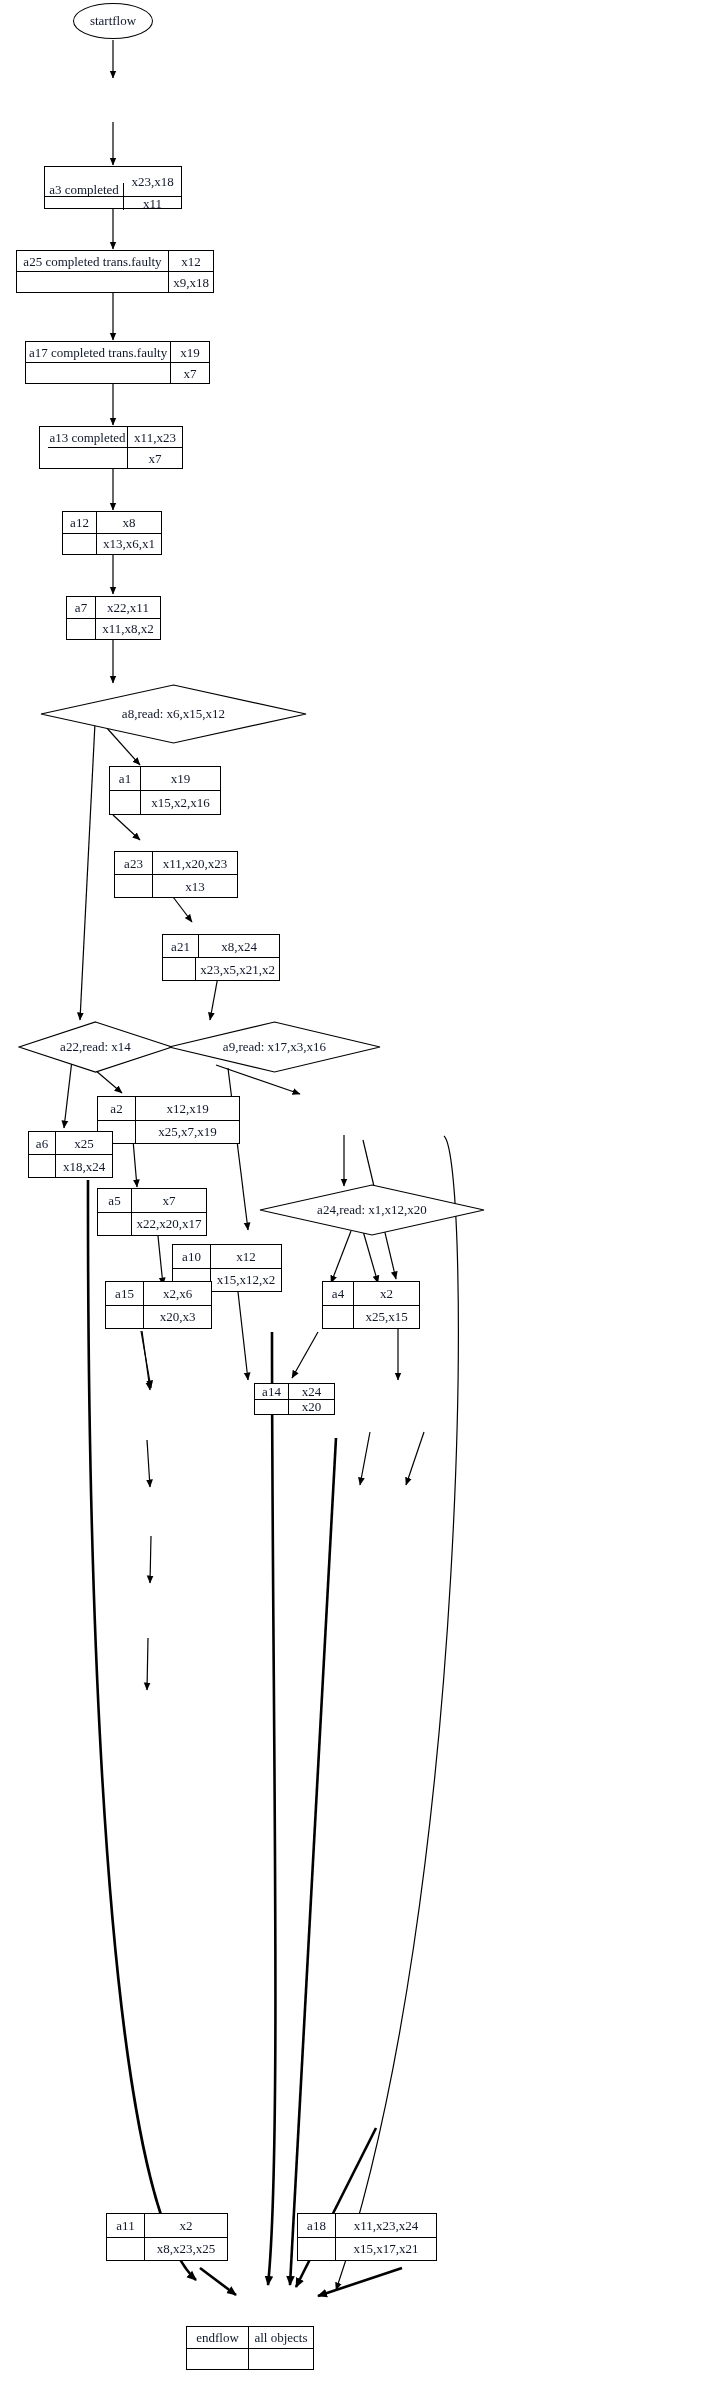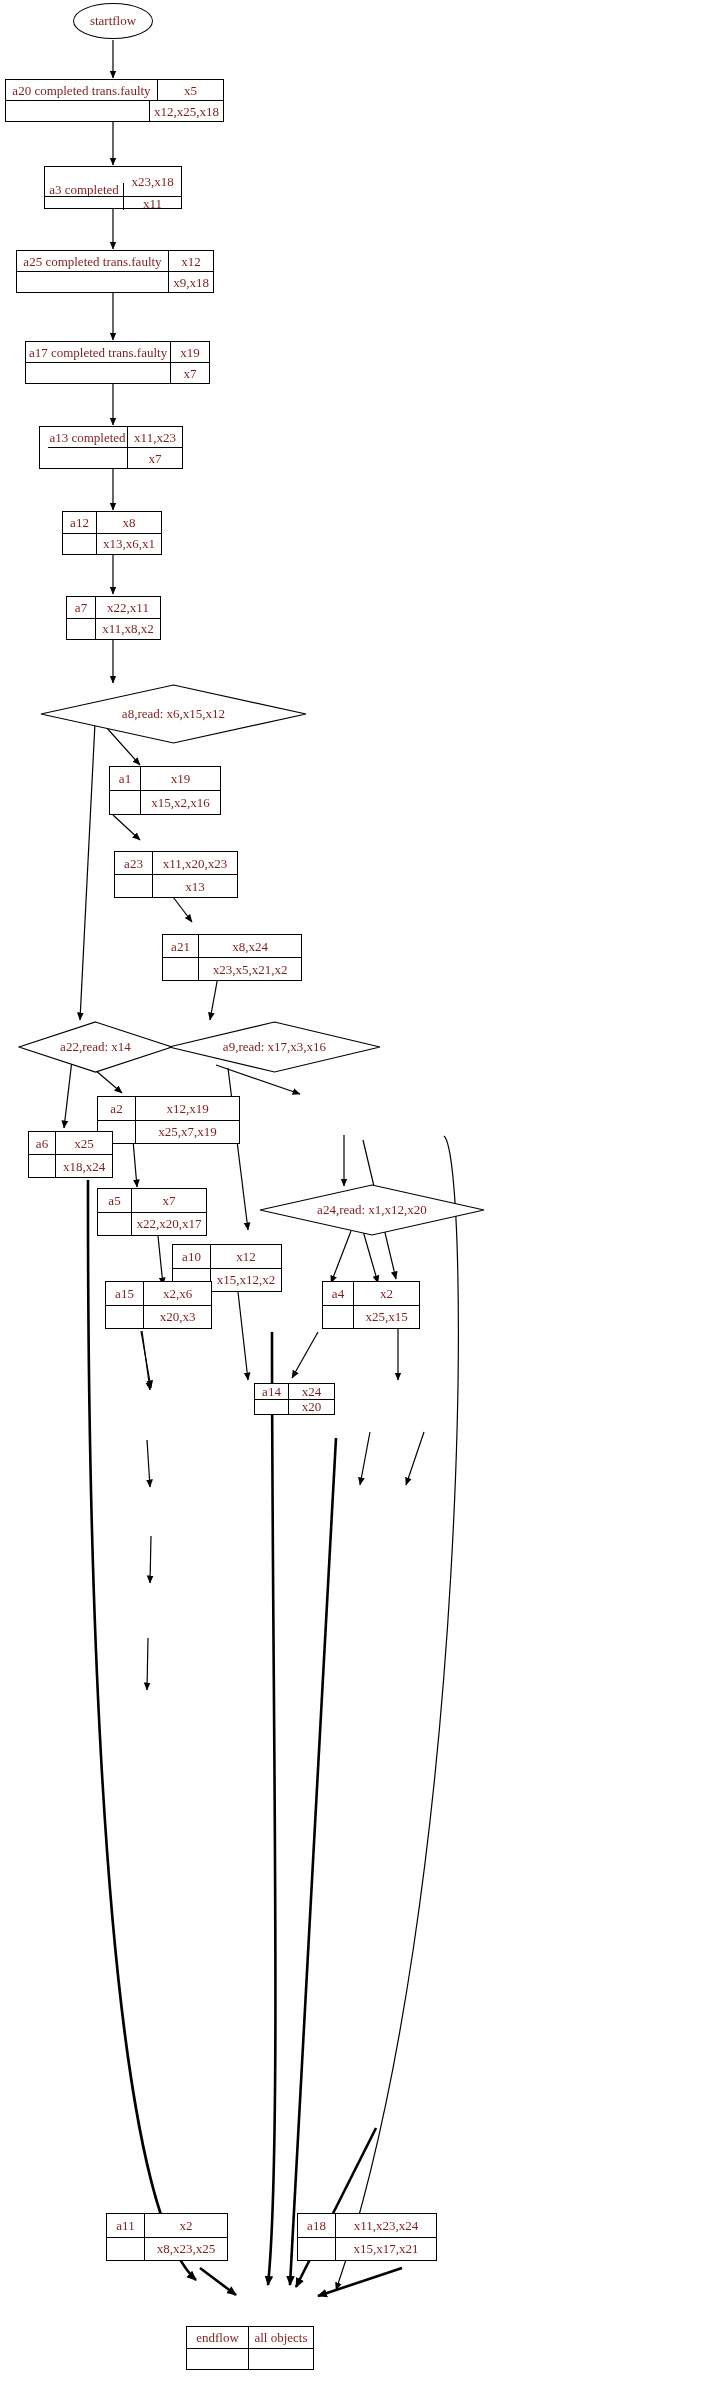--- a/index.html
+++ b/index.html
@@ -1,17 +1,17 @@
 <!DOCTYPE html>
 <html><head>
 <meta charset="utf-8">
 <style>
   html,body{margin:0;padding:0;background:#ffffff;}
   #page{position:relative;width:708px;height:2397px;background:#fff;
-        font-family:"Liberation Serif","DejaVu Serif",serif;color:#7f1d1d;overflow:hidden;}
+        font-family:"Liberation Serif","DejaVu Serif",serif;color:#0f172a;overflow:hidden;}
   #edges{position:absolute;left:0;top:0;width:708px;height:2397px;pointer-events:none;}
 
   .node{position:absolute;box-sizing:border-box;}
 
   
   .rec{border:1px solid #000;background:#fff;display:flex;flex-direction:column;}
   .rec .row{display:flex;flex:1 1 0;}
   .rec .row + .row{border-top:1px solid #000;}
   .rec .c-left{display:flex;align-items:center;justify-content:center;
                border-right:1px solid #000;box-sizing:border-box;
@@ -120,30 +120,20 @@
     </g>
     <g fill="none" stroke="#000" stroke-width="1.2" marker-end="url(#ah)">
       <path d="M444,1136 C472,1160 470,1900 336,2290"></path>
     </g>
   </svg>
 
   <div class="node ellipse" style="left:73px;top:3px;width:80px;height:36px;">
     <span>startflow</span>
   </div>
 
-  <div class="node rec" style="left:5px;top:79px;width:219px;height:43px;">
-    <div class="row">
-      <div class="c-left" style="width:152px;">a20  completed trans.faulty</div>
-      <div class="c-right">x5</div>
-    </div>
-    <div class="row">
-      <div class="c-left" style="width:152px;"></div>
-      <div class="c-right">x12,x25,x18</div>
-    </div>
-  </div>
 
   <div class="node rec" style="left:44px;top:166px;width:138px;height:43px;">
     <div class="row">
       <div class="c-left" style="width:79px;margin-top:16px;">a3 completed</div>
       <div class="c-right">x23,x18</div>
     </div>
     <div class="row">
       <div class="c-left" style="width:79px;"></div>
       <div class="c-right">x11</div>
     </div>
@@ -226,21 +216,21 @@
     <div class="row">
       <div class="c-left" style="width:38px;">a23</div>
       <div class="c-right">x11,x20,x23</div>
     </div>
     <div class="row">
       <div class="c-left" style="width:38px;"></div>
       <div class="c-right">x13</div>
     </div>
   </div>
 
-  <div class="node rec" style="left:162px;top:934px;width:140px;height:47px;">
+  <div class="node rec" style="left:162px;top:934px;width:118px;height:47px;">
     <div class="row">
       <div class="c-left" style="width:36px;">a21</div>
       <div class="c-right">x8,x24</div>
     </div>
     <div class="row">
       <div class="c-left" style="width:36px;"></div>
       <div class="c-right">x23,x5,x21,x2</div>
     </div>
   </div>
 

